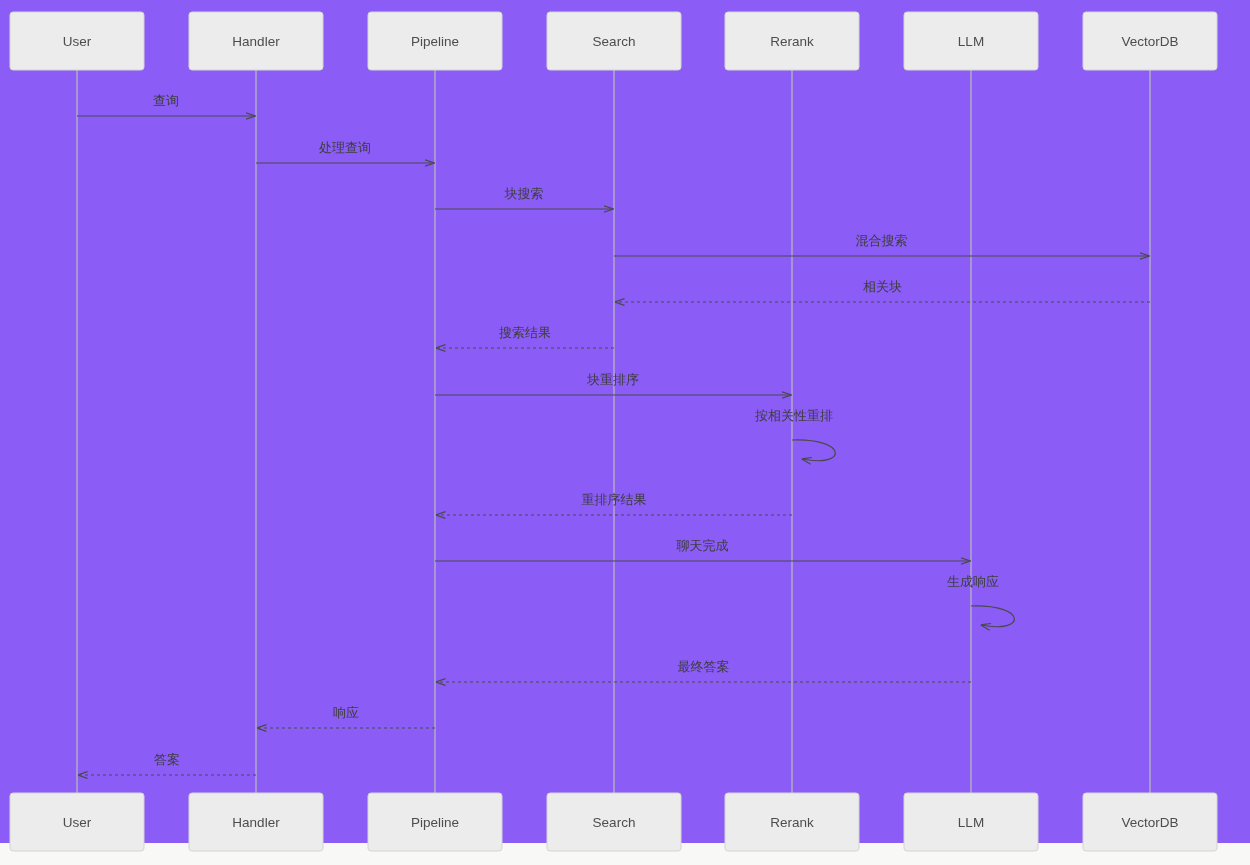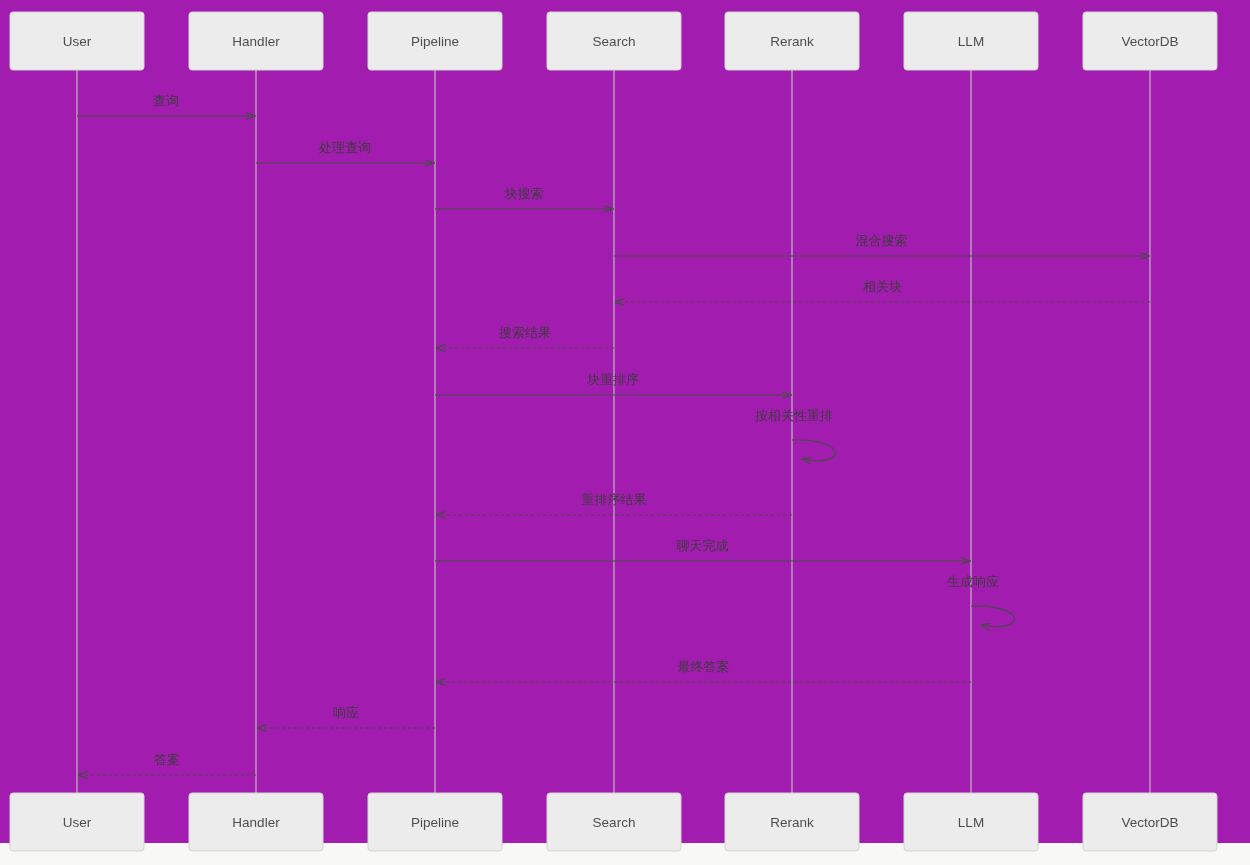--- a/index.html
+++ b/index.html
@@ -10,21 +10,21 @@
   body {
     width: 1250px;
     height: 865px;
     font-family: "Liberation Sans", sans-serif;
     overflow: hidden;
   }
   #diagram-root {
     position: relative;
     width: 1250px;
     height: 843px;
-    background: #a21caf;
+    background: #8b5cf6;
   }
   svg#sequence-svg {
     position: absolute;
     top: 0;
     left: 0;
     width: 1250px;
     height: 865px;
   }
   .actor-box {
     fill: #ececec;

